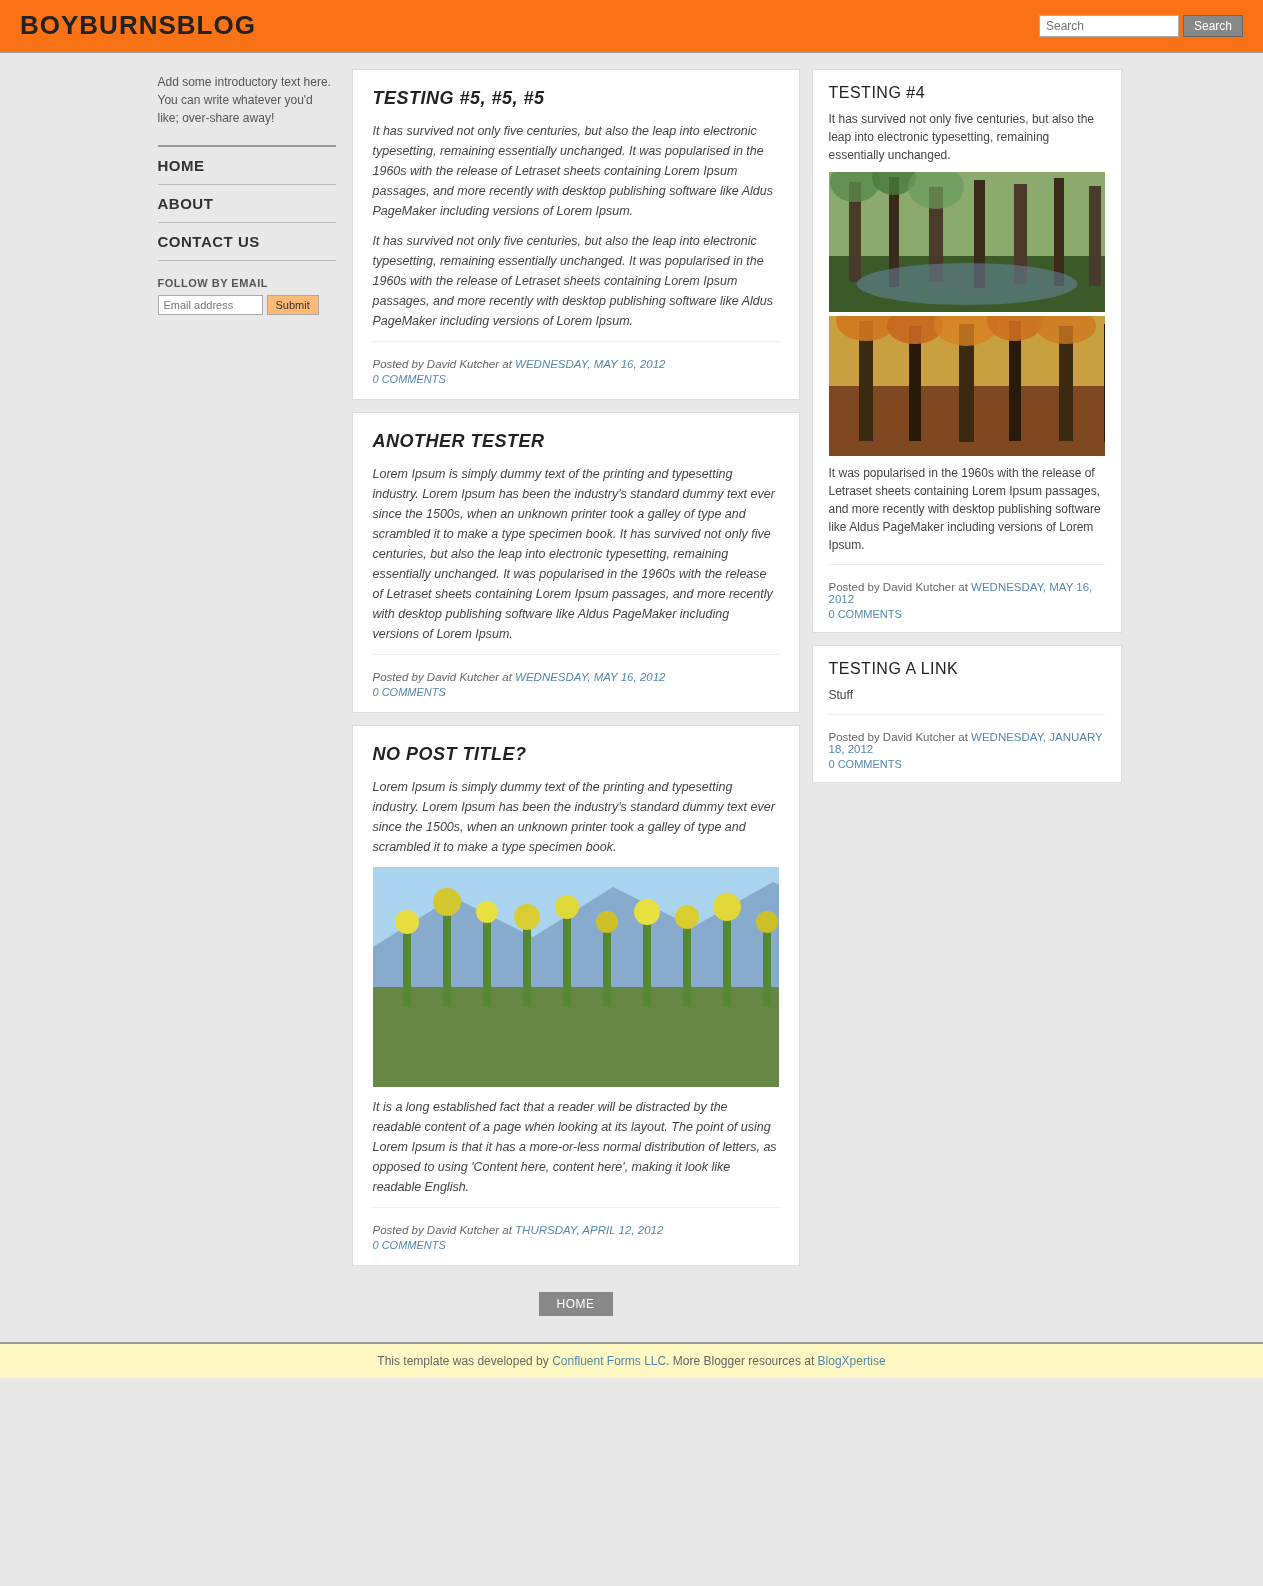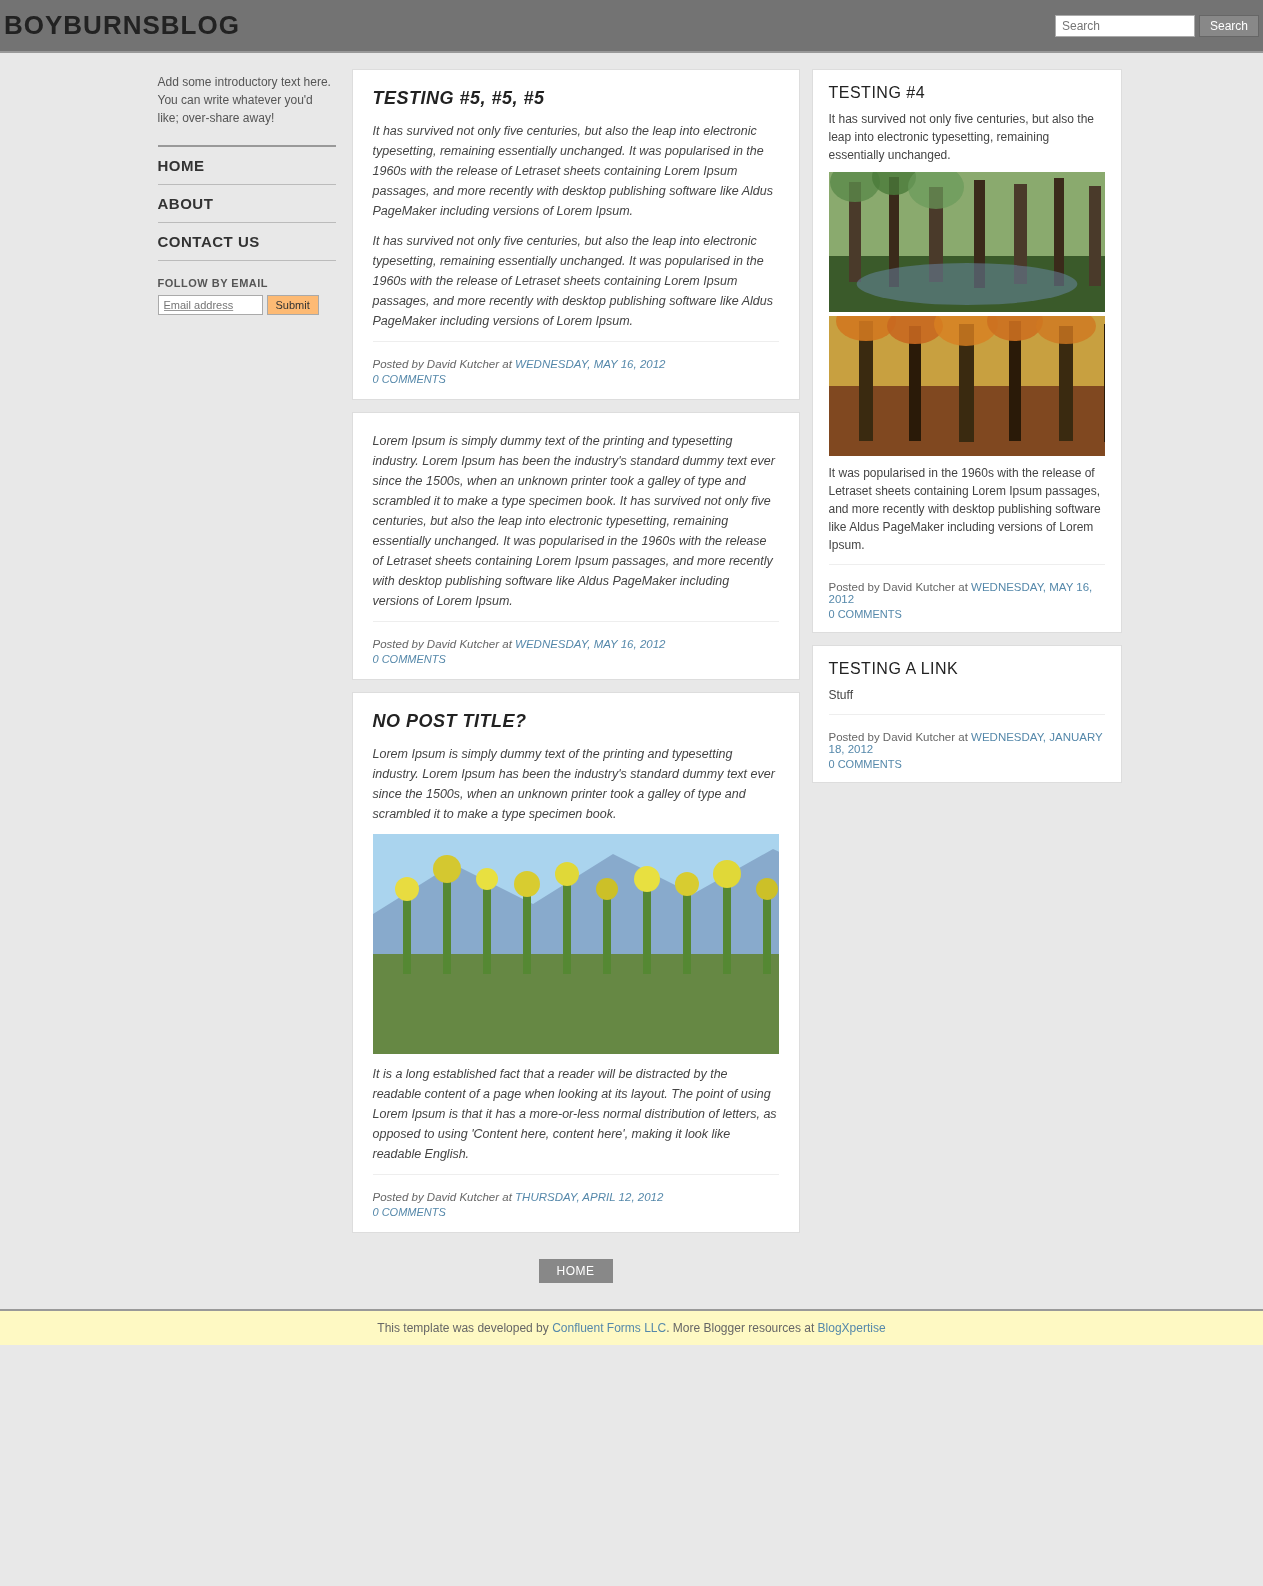--- a/index.html
+++ b/index.html
@@ -6,23 +6,23 @@
     body {
       font-family: Arial, sans-serif;
       font-size: 13px;
       background: #e8e8e8;
       color: #333;
     }
     a { color: #5588aa; text-decoration: none; }
 
     
     #header {
-      background: #737373;
+      background: #f97316;
       border-bottom: 2px solid #999;
-      padding: 10px 4px;
+      padding: 10px 20px;
       display: flex;
       align-items: center;
       justify-content: space-between;
       gap: 21px;
     }
     #site-title {
       font-size: 26px;
       font-weight: bold;
       letter-spacing: 1px;
       color: #222;
@@ -92,21 +92,20 @@
     #email-form {
       display: flex;
       gap: 4px;
     }
     #email-input {
       border: 1px solid #aaa;
       padding: 3px 5px;
       font-size: 11px;
       width: 105px;
       color: #999;
-      text-decoration: underline;
     }
     #email-submit {
       background: #fdba74;
       border: 1px solid #aaa;
       padding: 3px 8px;
       font-size: 11px;
       cursor: pointer;
       color: #333;
     }
 
@@ -282,20 +281,21 @@
           <p>It has survived not only five centuries, but also the leap into electronic typesetting, remaining essentially unchanged. It was popularised in the 1960s with the release of Letraset sheets containing Lorem Ipsum passages, and more recently with desktop publishing software like Aldus PageMaker including versions of Lorem Ipsum.</p>
           <p>It has survived not only five centuries, but also the leap into electronic typesetting, remaining essentially unchanged. It was popularised in the 1960s with the release of Letraset sheets containing Lorem Ipsum passages, and more recently with desktop publishing software like Aldus PageMaker including versions of Lorem Ipsum.</p>
         </div>
         <div class="post-meta">
           <span>Posted by David Kutcher at </span><a class="date-link">WEDNESDAY, MAY 16, 2012</a>
           <a class="post-comments-link">0 COMMENTS</a>
         </div>
       </div>
 
       <div class="post-card">
+        <div class="post-title">ANOTHER TESTER</div>
         <div class="post-body">
           <p>Lorem Ipsum is simply dummy text of the printing and typesetting industry. Lorem Ipsum has been the industry's standard dummy text ever since the 1500s, when an unknown printer took a galley of type and scrambled it to make a type specimen book. It has survived not only five centuries, but also the leap into electronic typesetting, remaining essentially unchanged. It was popularised in the 1960s with the release of Letraset sheets containing Lorem Ipsum passages, and more recently with desktop publishing software like Aldus PageMaker including versions of Lorem Ipsum.</p>
         </div>
         <div class="post-meta">
           <span>Posted by David Kutcher at </span><a class="date-link">WEDNESDAY, MAY 16, 2012</a>
           <a class="post-comments-link">0 COMMENTS</a>
         </div>
       </div>
 
       <div class="post-card">

